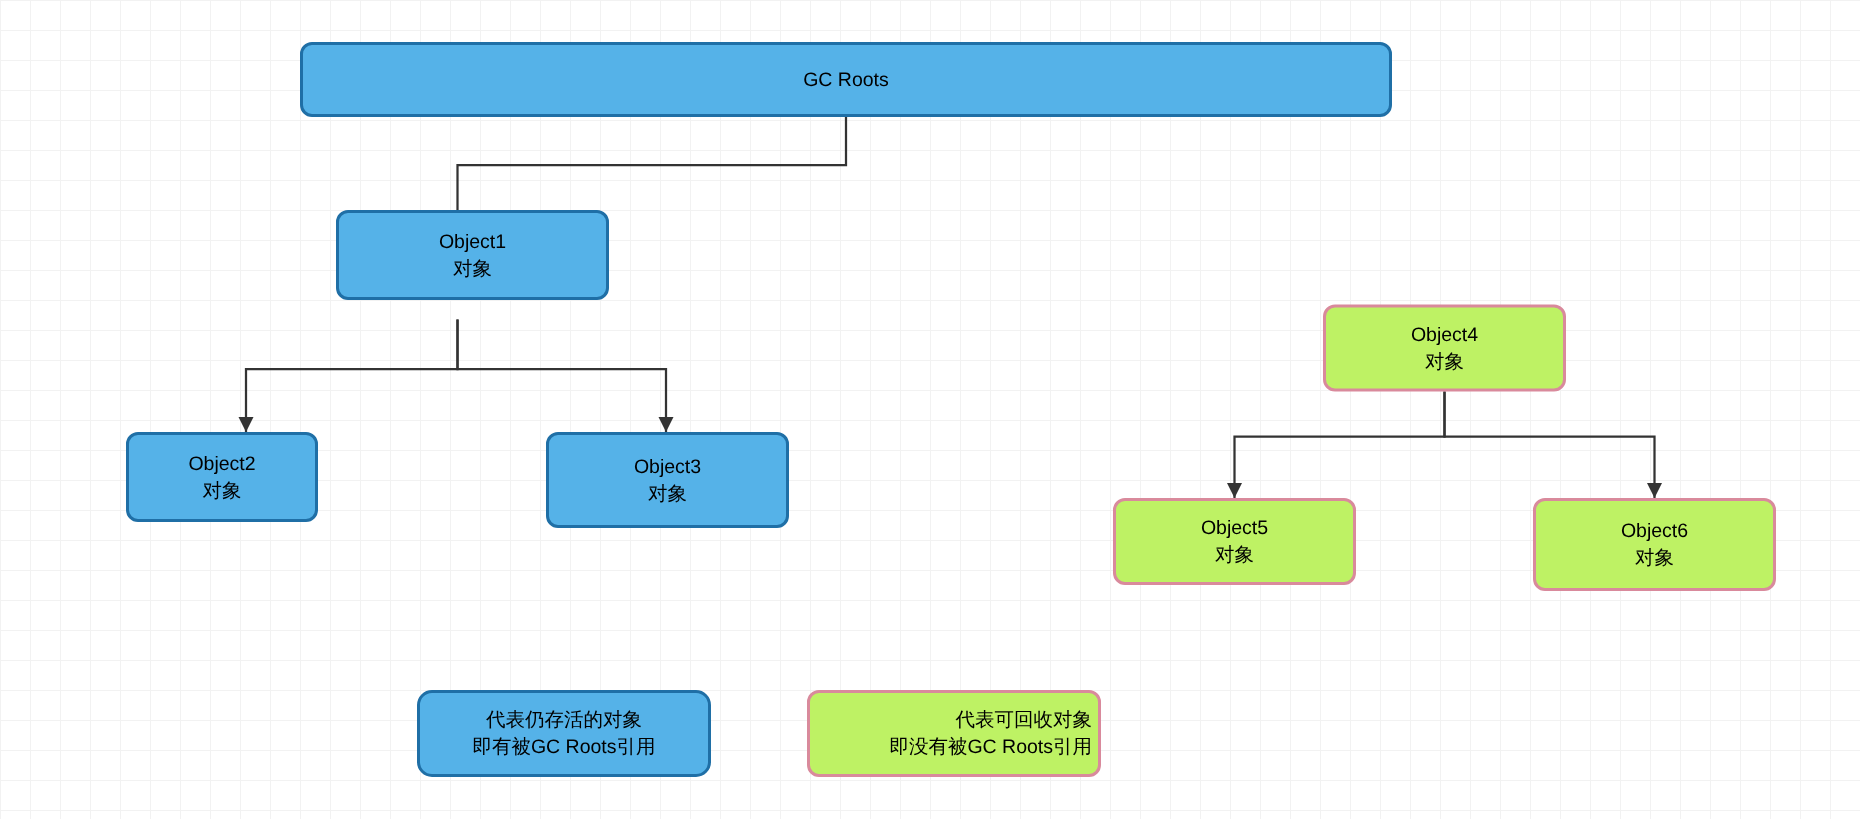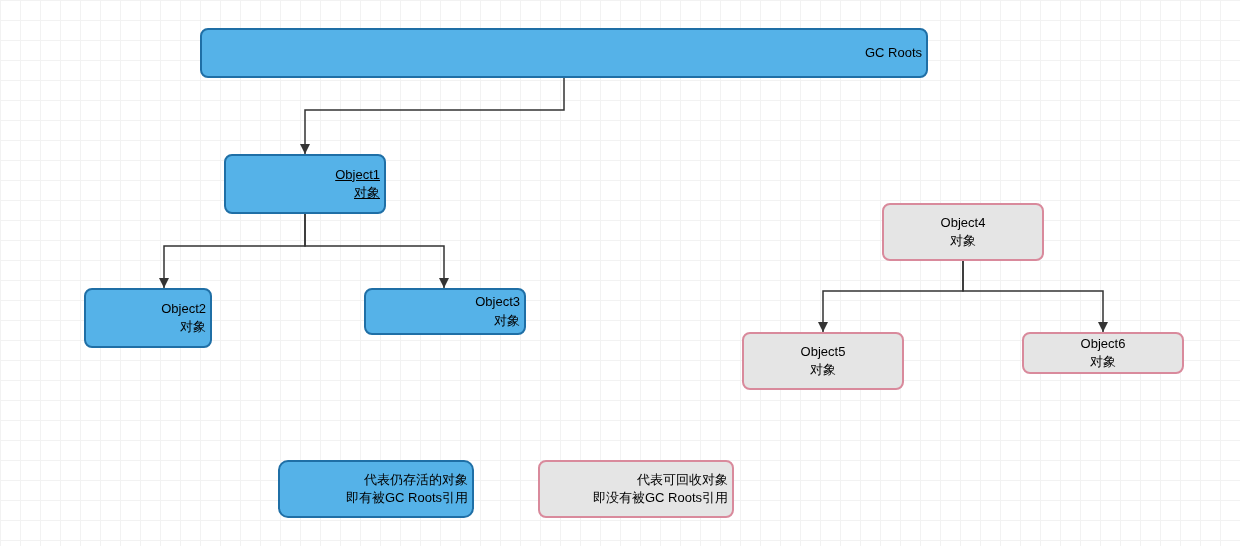--- a/index.html
+++ b/index.html
@@ -25,24 +25,23 @@
       justify-content: center;
       align-items: center;
       text-align: center;
       line-height: 1.4;
       padding: 4px;
     }
     .blue {
       background: #55b2e8;
       border: 2px solid #1f6fa6;
       color: #000;
-      align-items: flex-end;
     }
     .pink {
-      background: #e5e5e5;
+      background: #bef264;
       border: 2px solid #d98a9c;
       color: #000;
     }
     svg.connectors {
       position: absolute;
       top: 0; left: 0;
       width: 1240px; height: 546px;
       pointer-events: none;
     }
     .arrow-line { stroke: #333; stroke-width: 1.5; fill: none; }
@@ -66,46 +65,46 @@
   <polygon class="arrow-head" points="823,332 818,322 828,322"></polygon>
 
   <path class="arrow-line" d="M 963 261 L 963 291 L 1103 291 L 1103 332"></path>
   <polygon class="arrow-head" points="1103,332 1098,322 1108,322"></polygon>
 </svg>
 
 <div class="node blue" style="left:200px;top:28px;width:728px;height:50px;">
   <span>GC Roots</span>
 </div>
 
-<div class="node blue" style="left:224px;top:154px;width:162px;height:60px;text-decoration:underline;">
+<div class="node blue" style="left:224px;top:140px;width:182px;height:60px;">
   <span>Object1</span>
   <span>对象</span>
 </div>
 
 <div class="node blue" style="left:84px;top:288px;width:128px;height:60px;">
   <span>Object2</span>
   <span>对象</span>
 </div>
 
-<div class="node blue" style="left:364px;top:288px;width:162px;height:47px;">
+<div class="node blue" style="left:364px;top:288px;width:162px;height:64px;">
   <span>Object3</span>
   <span>对象</span>
 </div>
 
 <div class="node pink" style="left:882px;top:203px;width:162px;height:58px;">
   <span>Object4</span>
   <span>对象</span>
 </div>
 
 <div class="node pink" style="left:742px;top:332px;width:162px;height:58px;justify-content:center;">
   <span>Object5</span>
   <span>对象</span>
 </div>
 
-<div class="node pink" style="left:1022px;top:332px;width:162px;height:42px;">
+<div class="node pink" style="left:1022px;top:332px;width:162px;height:62px;">
   <span>Object6</span>
   <span>对象</span>
 </div>
 
 <div class="node blue" style="left:278px;top:460px;width:196px;height:58px;border-radius:10px;">
   <span>代表仍存活的对象</span>
   <span>即有被GC Roots引用</span>
 </div>
 
 <div class="node pink" style="left:538px;top:460px;width:196px;height:58px;align-items:flex-end;">

